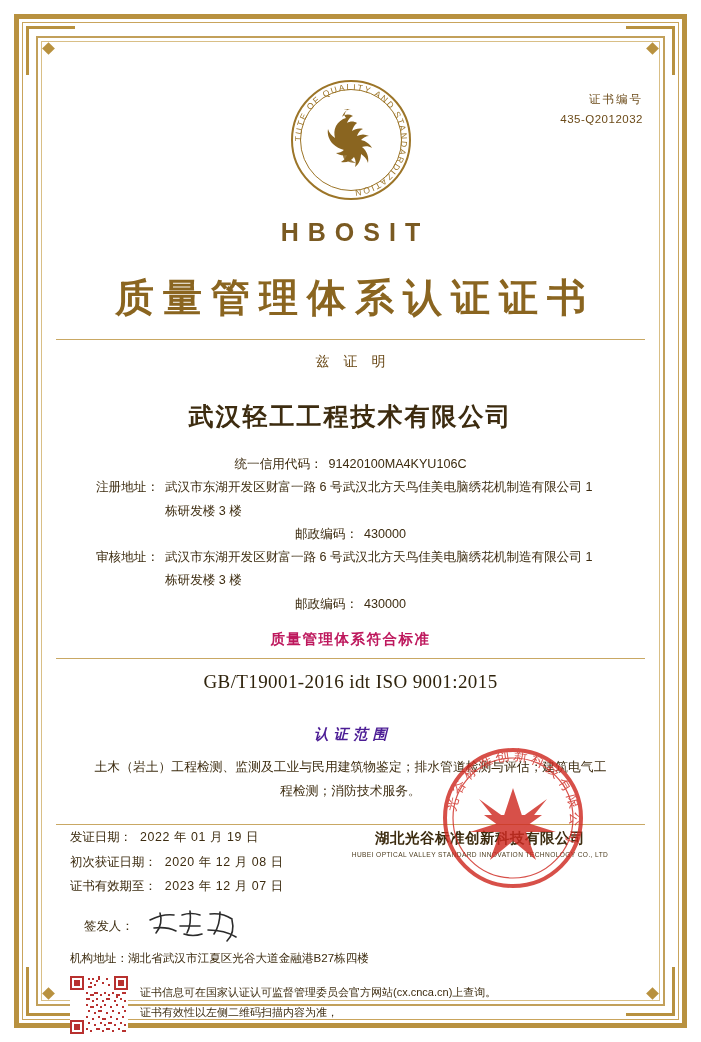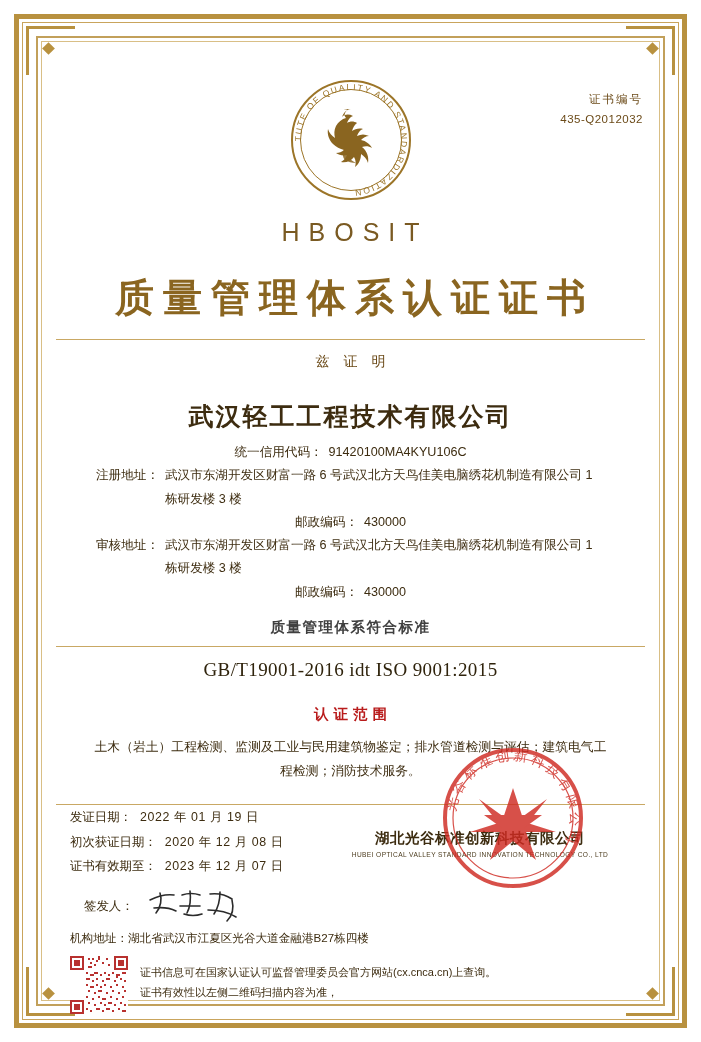--- a/index.html
+++ b/index.html
@@ -122,21 +122,21 @@
     fill: #9c7528;
     letter-spacing: 1.6px;
   }
 
   .brand {
     margin-top: 18px;
     font-size: 25px;
     letter-spacing: 9px;
     color: #7a5a22;
     font-family: "Liberation Sans", sans-serif;
-    font-weight: 400;
+    font-weight: 700;
     text-indent: 9px;
   }
 
   .main-title {
     margin-top: 24px;
     font-size: 39px;
     font-weight: bold;
     letter-spacing: 9px;
     color: #8a6520;
     text-indent: 9px;
@@ -160,21 +160,21 @@
   .company {
     margin-top: 29px;
     font-size: 25px;
     font-weight: bold;
     letter-spacing: 2px;
     color: #3d2c10;
   }
 
   
   .details {
-    margin-top: 8px;
+    margin-top: 20px;
     font-size: 12.6px;
     color: #3d2c10;
     line-height: 1.85;
   }
   .drow {
     display: flex;
     justify-content: center;
     align-items: flex-start;
     text-align: left;
   }
@@ -189,42 +189,43 @@
     max-width: 440px;
     color: #3d2c10;
   }
   .dcenter { text-align: center; }
 
   .std-head {
     margin-top: 14px;
     font-size: 14.5px;
     font-weight: bold;
     letter-spacing: 1.5px;
-    color: #404040;
+    color: #be185d;
   }
   .std-line {
     border: none;
     border-top: 1px solid #c9a864;
     margin: 9px 0 0 0;
   }
   .std-value {
     margin-top: 12px;
     font-size: 19px;
     letter-spacing: 0.4px;
     color: #2f230c;
     font-family: "Liberation Serif", serif;
   }
 
   .scope-head {
-    margin-top: 24px;
+    margin-top: 32px;
     font-size: 14.5px;
     font-weight: bold;
     letter-spacing: 5px;
-    color: #b91c1c;
+    color: #4c1d95;
     text-indent: 5px;
+    font-style: italic;
   }
   .scope-body {
     margin: 11px auto 0;
     width: 520px;
     font-size: 12.8px;
     line-height: 1.9;
     color: #3d2c10;
     text-align: center;
   }
 

